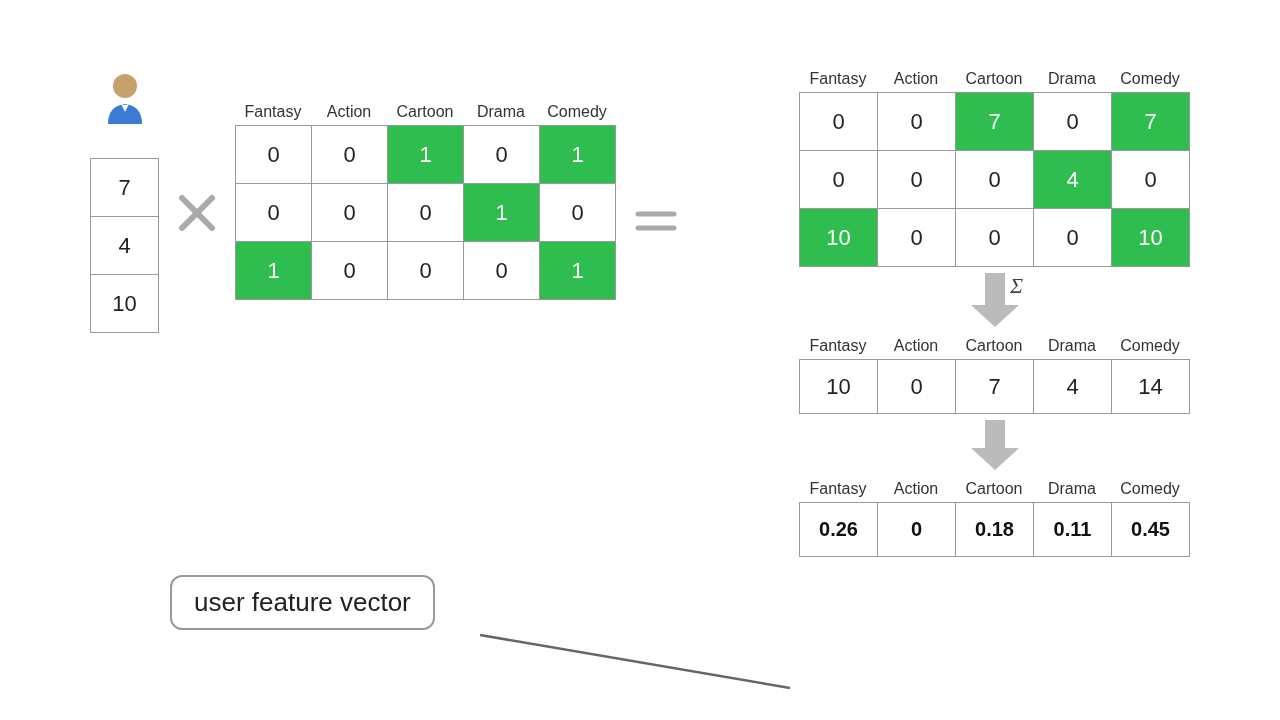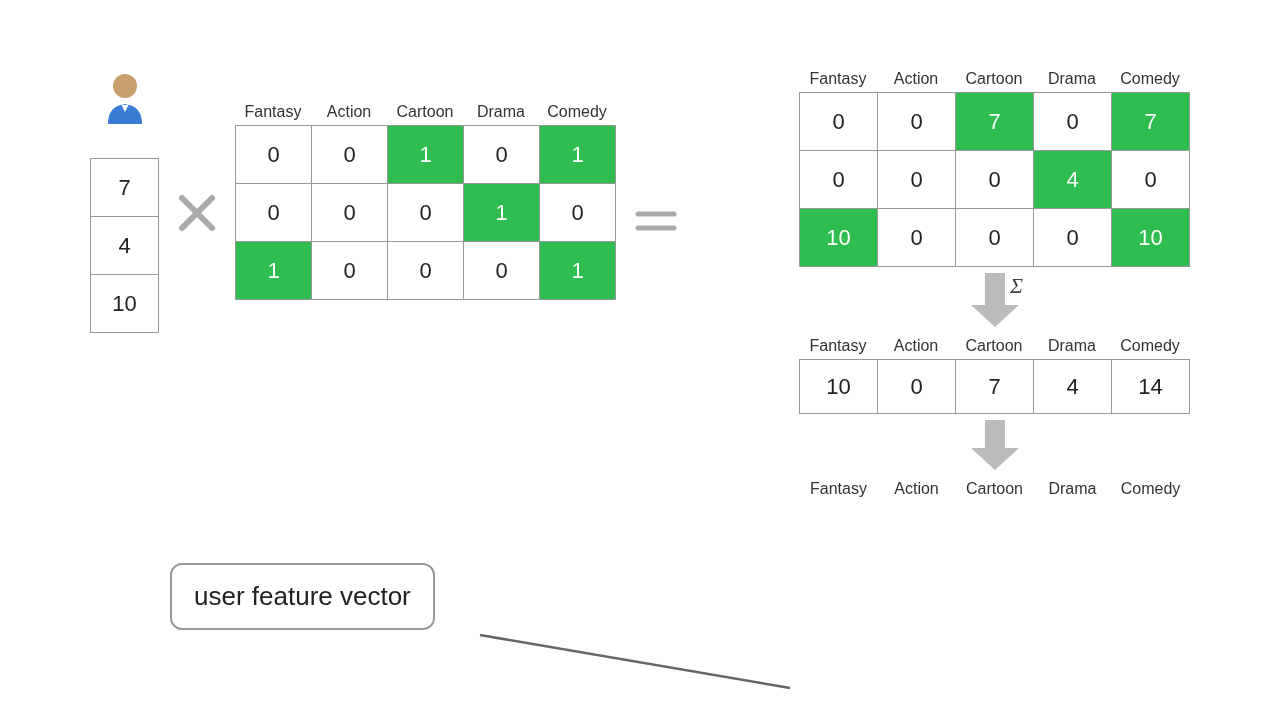--- a/index.html
+++ b/index.html
@@ -207,21 +207,21 @@
       background: #fff;
     }
 
     
     .ufv-label {
       position: absolute;
       bottom: 60px;
       left: 80px;
       border: 2px solid #999;
       border-radius: 12px;
-      padding: 16px 22px;
+      padding: 10px 22px;
       font-size: 26px;
       font-weight: 400;
       color: #222;
       background: #fff;
     }
 
     
     .connector-svg {
       position: absolute;
       bottom: 0;
@@ -399,20 +399,31 @@
       </div>
 
       <div class="norm-row-wrap">
         <div class="col-headers" id="norm-headers">
             <div class="col-header" style="width: 78px;">Fantasy</div>
             <div class="col-header" style="width: 78px;">Action</div>
             <div class="col-header" style="width: 78px;">Cartoon</div>
             <div class="col-header" style="width: 78px;">Drama</div>
             <div class="col-header" style="width: 78px;">Comedy</div>
           </div>
+        <table class="norm-row-table">
+          <tbody>
+            <tr id="norm-row-tr">
+                <td>0.26</td>
+                <td>0</td>
+                <td>0.18</td>
+                <td>0.11</td>
+                <td>0.45</td>
+              </tr>
+          </tbody>
+        </table>
       </div>
 
     </div>
 
     <div class="ufv-label">user feature vector</div>
 
     <svg class="connector-svg" width="1100" height="720" viewBox="0 0 1100 720" style="position:absolute;top:0;left:0;pointer-events:none;">
 
       <line x1="390" y1="605" x2="700" y2="658" stroke="#666" stroke-width="2.5"></line>
     </svg>

